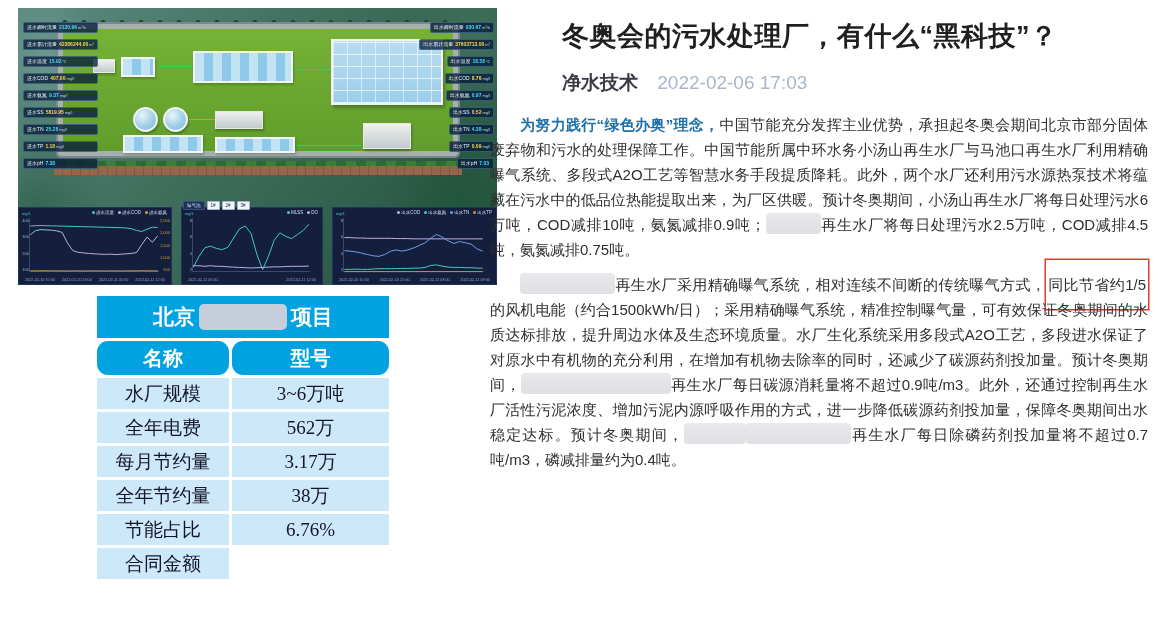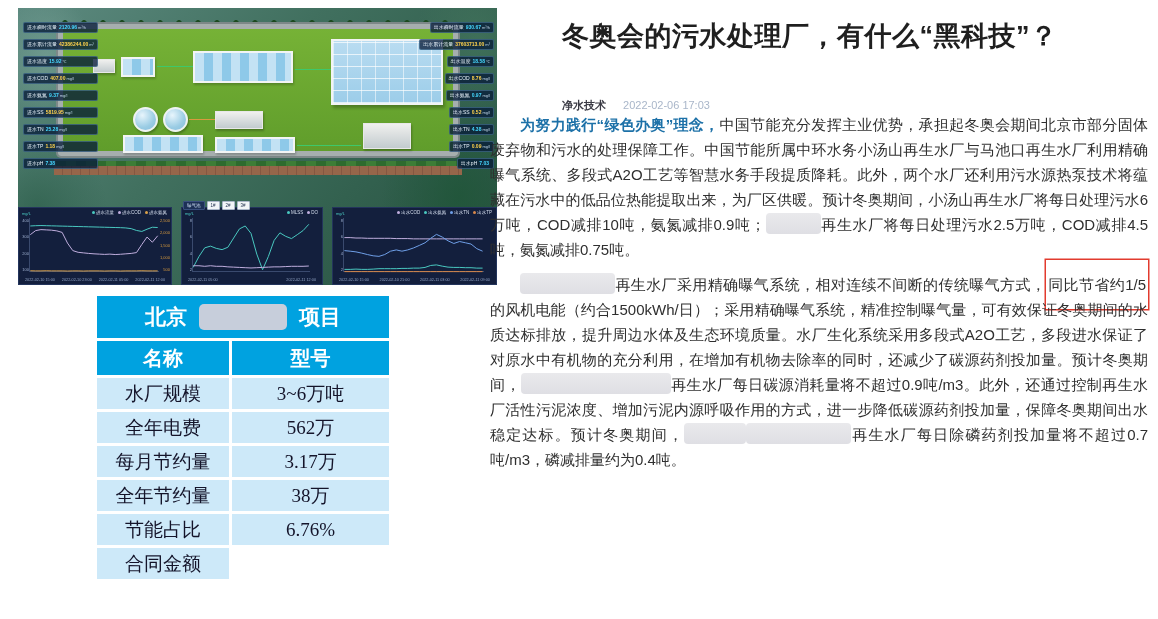--- a/index.html
+++ b/index.html
@@ -64,33 +64,33 @@
   #chart-buttons { position:absolute; left:165px; top:193px; display:flex; gap:2px; z-index:3; }
   #chart-buttons .cbtn { font-size:4.5px; line-height:7px; padding:0 3px; background:#f2f5f8; color:#22324e;
     border:1px solid #aab6c8; border-radius:1px; }
   #chart-buttons .cbtn.dark { background:#1d3057; color:#cfe0f2; border-color:#3a4f7e; }
 
   
   #proj-table { position:absolute; left:97px; top:296px; width:292px;
     font-family:"Liberation Serif", serif; }
   .t-row { display:flex; gap:3px; margin-bottom:3px; }
   .t-title { height:42px; background:#00a2e0; color:#fff; font-weight:bold; font-size:21px;
-    display:flex; align-items:center; justify-content:center; gap:12px; }
+    display:flex; align-items:center; justify-content:center; gap:4px; }
   .t-title .blurbox { width:88px; height:26px; background:#c7cedb; border-radius:5px; }
   .t-head > div { background:#00a2e0; color:#fff; font-weight:bold; font-size:20px;
-    height:34px; display:flex; align-items:center; justify-content:center; }
+    height:34px; display:flex; align-items:center; justify-content:center;border-radius:11px; }
   .t-data > div { background:#cde9f9; color:#14142a; font-size:19px;
     height:31px; display:flex; align-items:center; justify-content:center; }
   .c1 { width:132px; } .c2 { width:157px; }
 
   
   #article { position:absolute; left:488px; top:0; width:662px; height:510px; overflow:hidden; }
   #art-title { position:absolute; left:74px; top:18px; font-size:27px; font-weight:bold;
     color:#1f1f1f; letter-spacing:.5px; white-space:nowrap; }
-  #byline { position:absolute; left:74px; top:70px; font-size:11px;margin-top:28px; }
+  #byline { position:absolute; left:74px; top:70px; font-size:19px; }
   #byline .src { color:#3a3a44; font-weight:bold; margin-right:14px; }
   #byline .time { color:#a9b6c9; }
   #art-body { position:absolute; left:2px; top:112px; width:658px; font-size:15px;
     line-height:25px; color:#2f2f2f; text-align:justify; }
   .para { text-indent:2em; margin-bottom:10px; }
   .lead { color:#1d71a8; font-weight:bold; }
   .blur { display:inline-block; background:linear-gradient(#e9e9ec,#dfdfe4); border-radius:4px;
     height:21px; vertical-align:-4px; }
   .bw55{width:55px;} .bw95{width:95px;} .bw150{width:150px;} .bw62{width:62px;} .bw105{width:105px;}
   .hl { box-shadow:0 0 0 1.5px #e23b2e; padding:16px 2px; }

